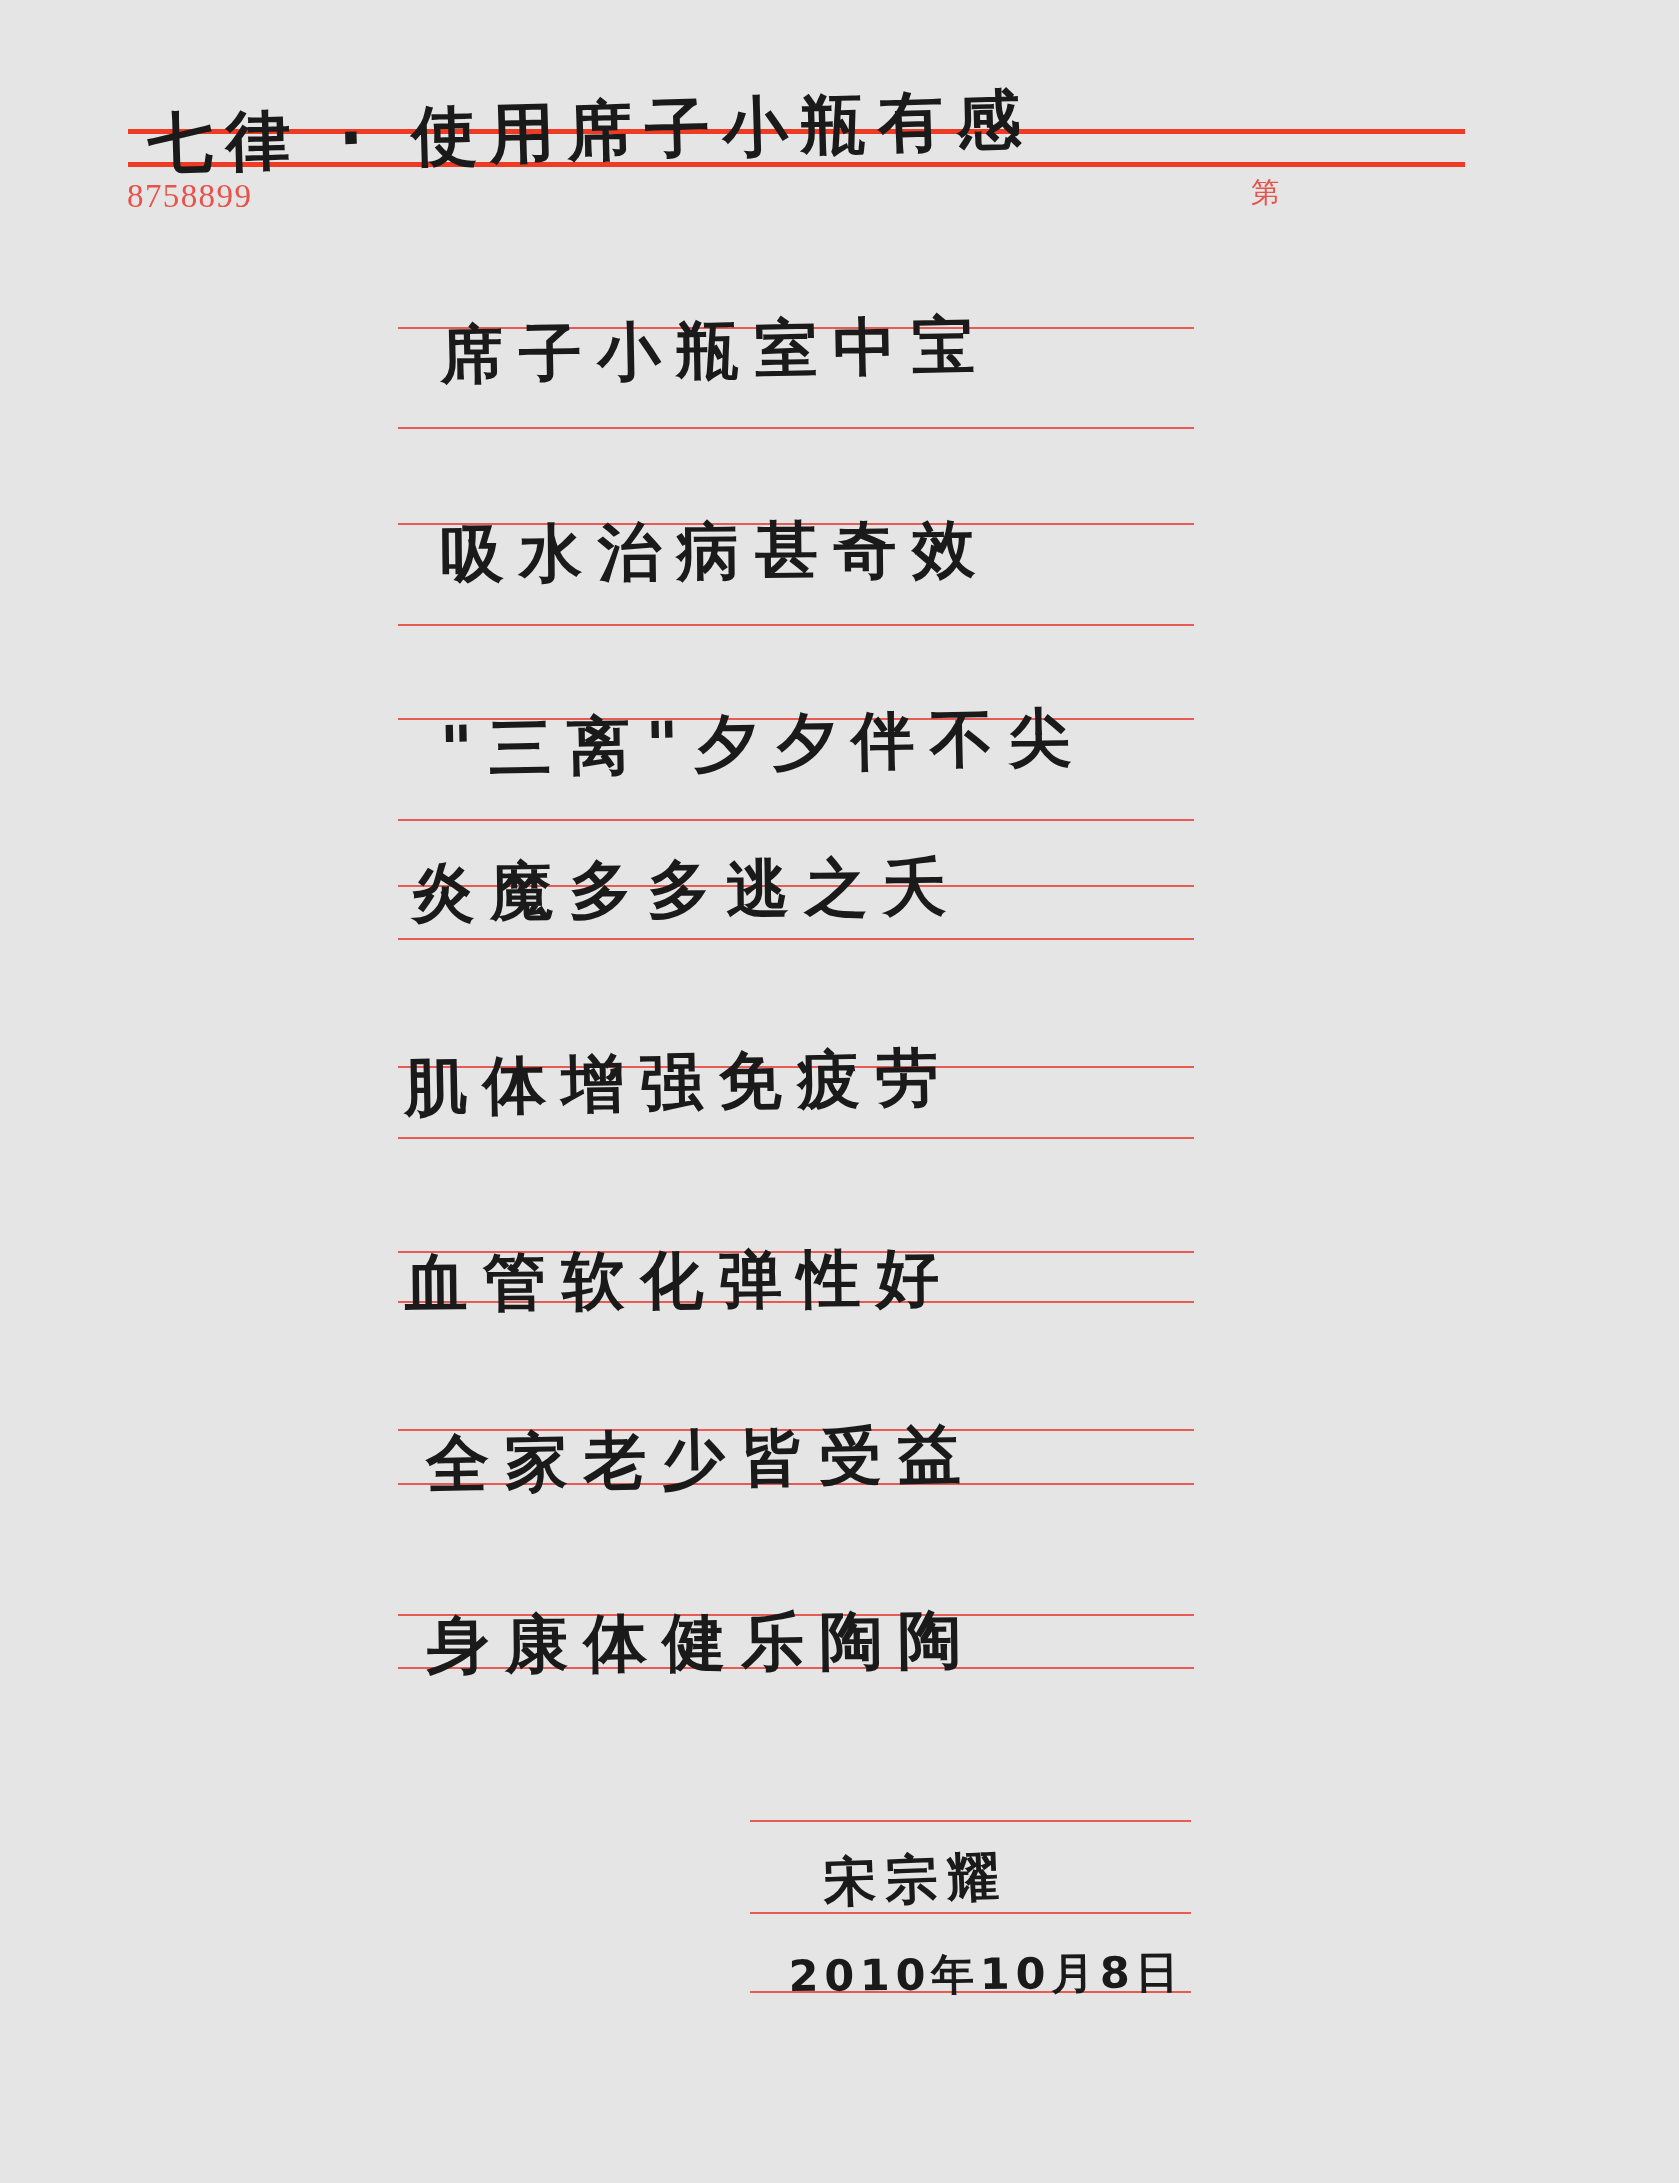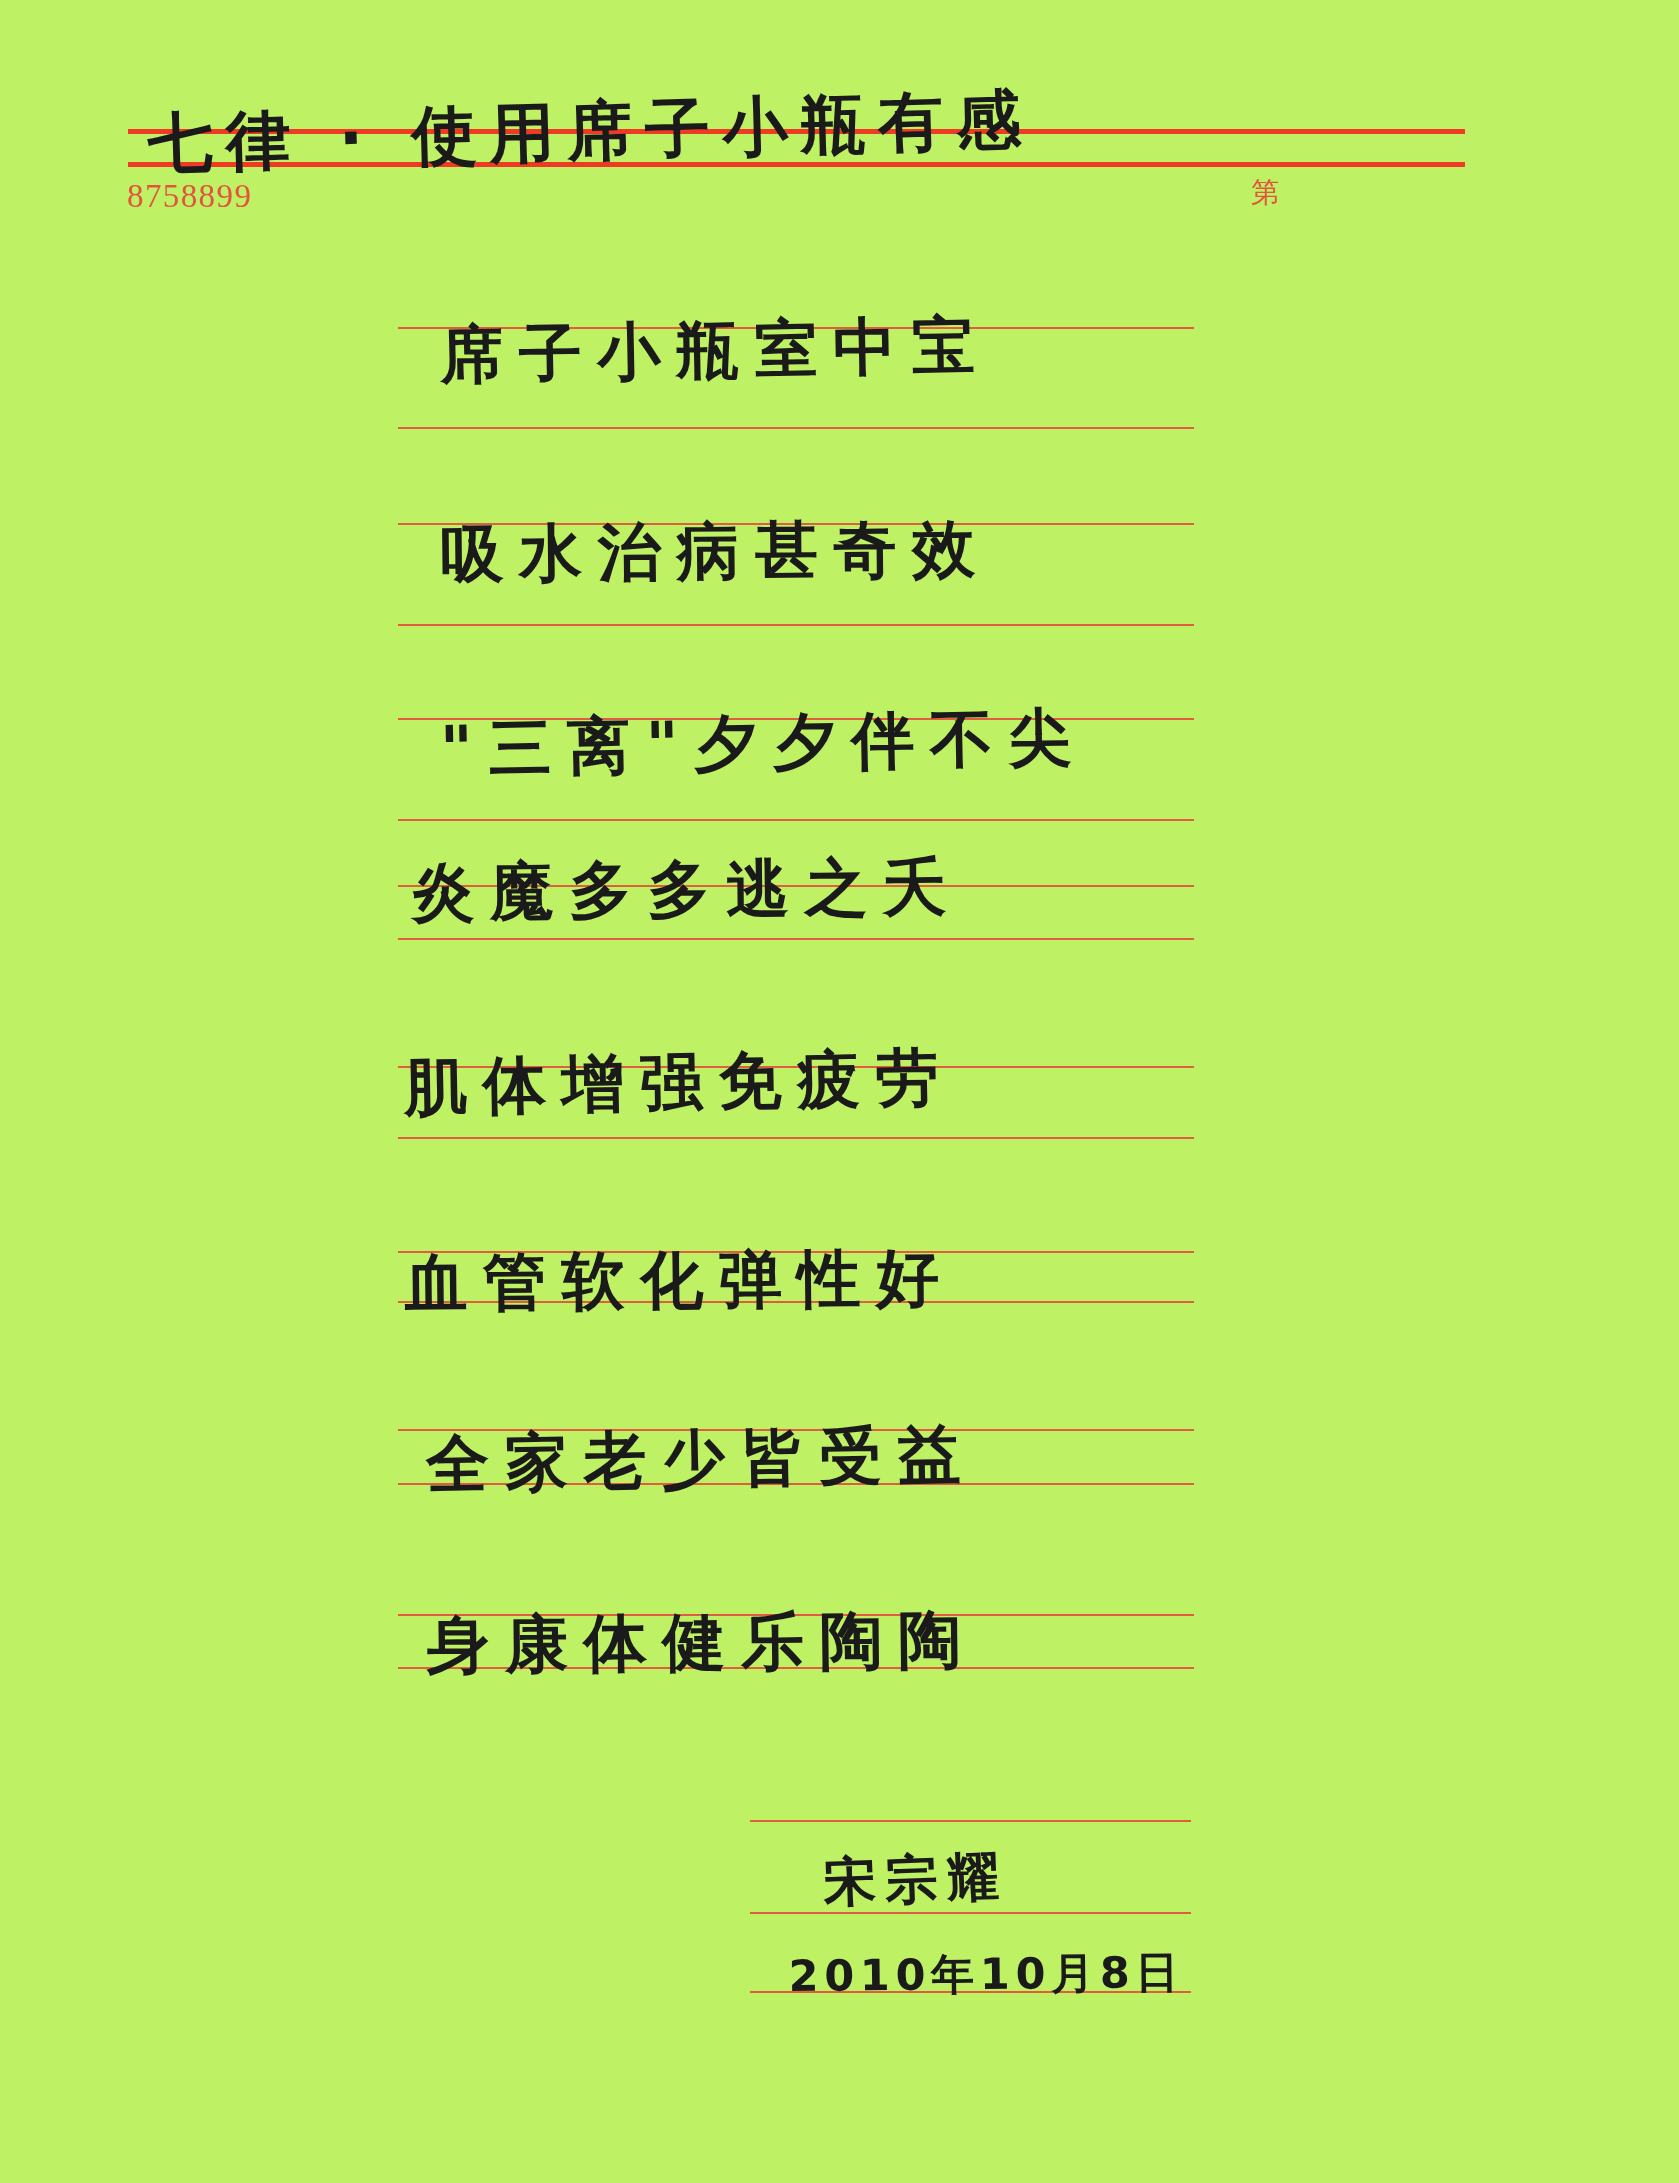--- a/index.html
+++ b/index.html
@@ -7,21 +7,21 @@
     padding: 0;
     background: #ffffff;
   }
   body {
     font-family: "Liberation Sans", sans-serif;
   }
   .page {
     position: relative;
     width: 1679px;
     height: 2183px;
-    background: #bef264;
+    background: #e5e5e5;
     overflow: hidden;
   }
 
   
   .rule {
     position: absolute;
     height: 2.1px;
     background: #e8433a;
     opacity: 0.85;
   }

